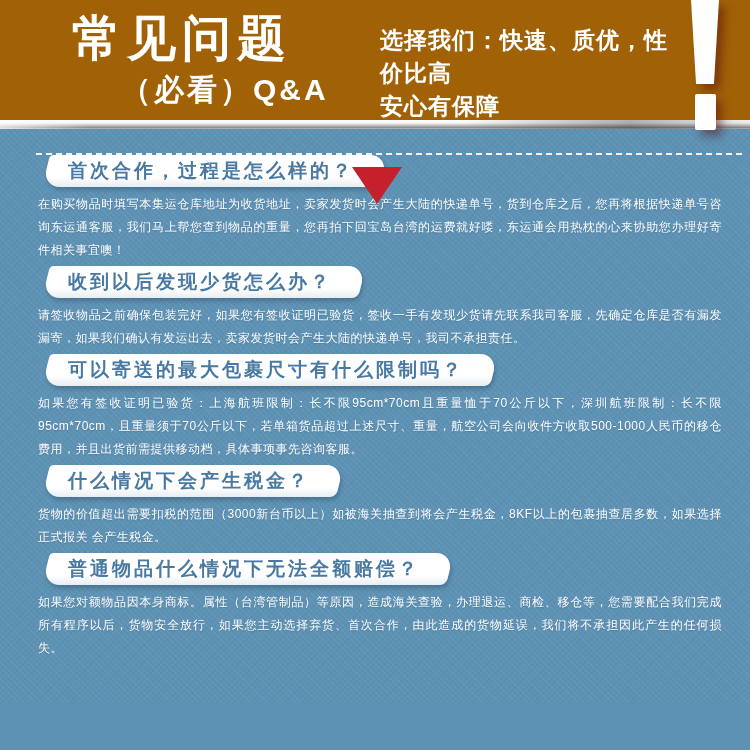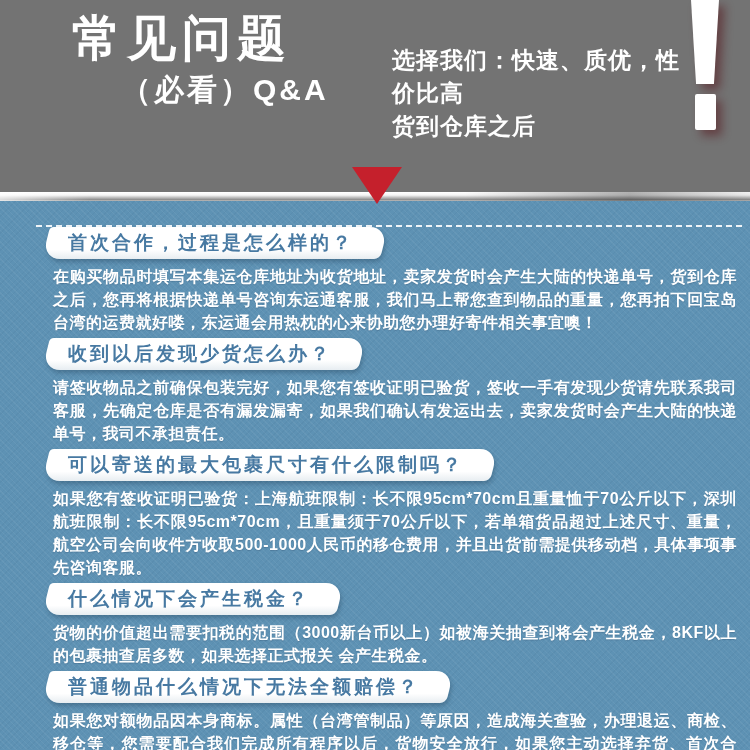--- a/index.html
+++ b/index.html
@@ -1,36 +1,35 @@
 <!DOCTYPE html>
 <html><head>
 <meta charset="utf-8">
 <style>
   * { margin:0; padding:0; box-sizing:border-box; }
   html,body { width:750px; height:750px; overflow:hidden; }
   body { font-family:"Liberation Sans","DejaVu Sans",sans-serif; background:#5e92b4; }
 
   
   .header {
-    position:relative; width:750px; height:192px;
-    background:#737373; overflow:visible; z-index:2;
+    position:relative; width:750px; height:120px;
+    background:#a16207; overflow:visible; z-index:2;
   }
   .header-title {
     position:absolute; left:72px; top:6px;
     color:#ffffff; font-size:49px; font-weight:bold; letter-spacing:6px;
   }
   .header-subtitle {
     position:absolute; left:78px; top:70px;
     color:#ffffff; font-size:30px; font-weight:bold; letter-spacing:3px;margin-left:43px;
   }
   .header-tagline {
-    position:absolute; left:392px; top:24px; width:310px;
+    position:absolute; left:380px; top:24px; width:310px;
     color:#ffffff; font-size:23px; font-weight:bold; line-height:33px;
     letter-spacing:1px;
-    margin-top:20px;
   }
   .excl {
     position:absolute; left:690px; top:0; width:30px;
     filter:drop-shadow(6px 6px 5px rgba(80,5,10,.45));
   }
   .excl-bar {
     width:28px; height:84px; background:#ffffff; margin:0 auto;
     clip-path:polygon(0 0,100% 0,82% 100%,18% 100%);
   }
   .excl-dot {
@@ -76,35 +75,35 @@
     border-radius:4px 18px 6px 18px;
     transform:skewX(-14deg);
     box-shadow:2px 3px 4px rgba(15,40,60,.28);
   }
   .q-banner .q-text {
     display:inline-block; transform:skewX(14deg);
     color:#4779a2; font-size:19px; font-weight:bold; letter-spacing:3px;
     white-space:nowrap;
   }
   .answer {
-    margin:6px 26px 4px 53px; width:684px;
-    color:#ffffff; font-size:16px; font-weight:bold; line-height:23px;
+    margin:6px 26px 4px 38px; width:684px;
+    color:#ffffff; font-size:12px; font-weight:normal; line-height:23px;
     letter-spacing:.5px; text-align:justify;
     text-shadow:0 1px 1px rgba(30,60,90,.25);
   }
 </style>
 </head>
 <body>
 
 <div class="header">
   <div class="header-title">常见问题</div>
   <div class="header-subtitle">（必看）Q&amp;A</div>
   <div class="header-tagline">
     <div>选择我们：快速、质优，性价比高</div>
-    <div>货到仓库之后</div>
+    <div>安心有保障</div>
   </div>
   <div class="excl">
     <div class="excl-bar"></div>
     <div class="excl-dot"></div>
   </div>
   <div class="triangle"></div>
 </div>
 
 <div class="strip"></div>
 

